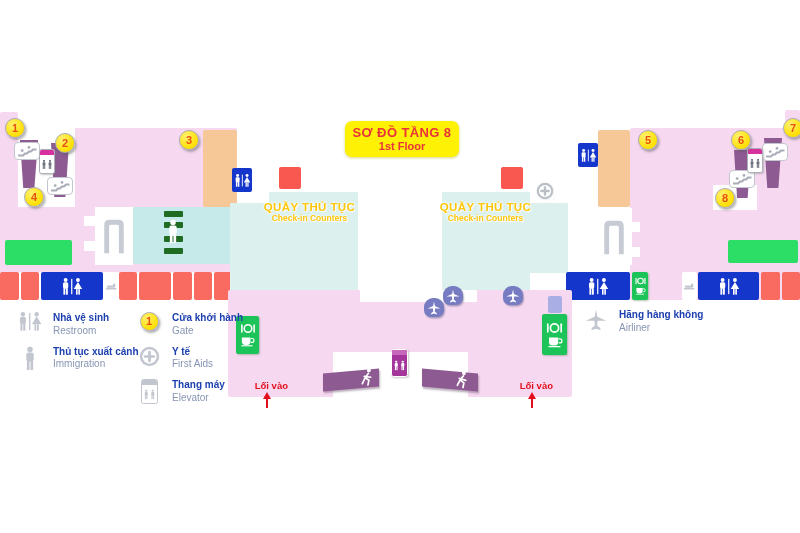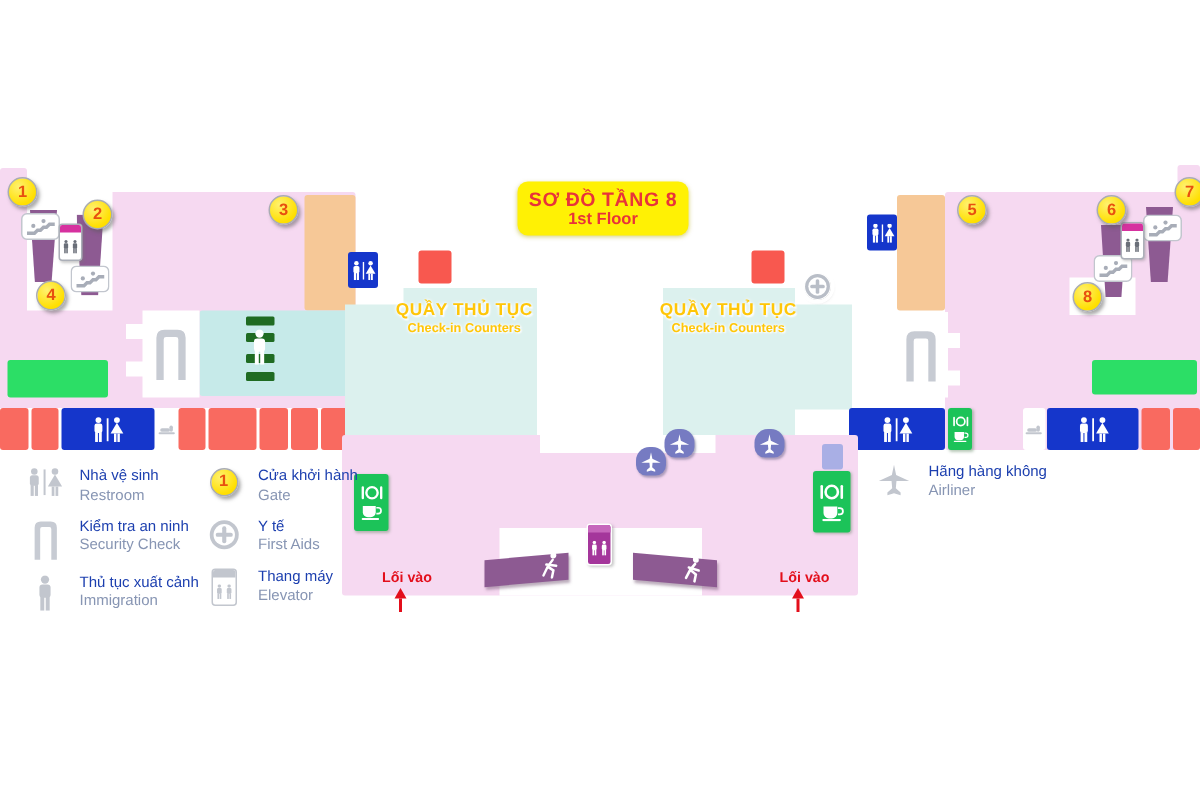--- a/index.html
+++ b/index.html
@@ -64,21 +64,21 @@
     box-shadow:1px 1px 2px rgba(80,120,80,.4); }
   .ramp { background:#8D5A92; box-shadow:1px 2px 2px rgba(120,90,120,.5); }
 
   .firstaid-map { color:#B9BEC7; border-radius:50%; box-shadow:0 0 0 2.5px #fff,1px 1.5px 2px rgba(120,120,120,.5); }
 
   
   .legend-col { display:flex; flex-direction:column; gap:9px; }
   .legend-row { display:flex; align-items:flex-start; }
   .legend-ico { width:32px; display:flex; justify-content:center; flex:none; color:#C2C6CE; }
   .legend-txt { margin-left:7px; }
-  .legend-vi { color:#1C3FAF; font-size:10px; font-weight:normal; line-height:1.25; }
+  .legend-vi { color:#1C3FAF; font-size:10px; font-weight:bold; line-height:1.25; }
   .legend-en { color:#8795B3; font-size:10px; line-height:1.2; }
 
   svg { display:block; }
 </style>
 </head>
 <body>
 
 <svg width="0" height="0" style="position:absolute">
   <defs>
     <symbol id="sym-man" viewBox="0 0 10 20">
@@ -379,31 +379,20 @@
             <use href="#sym-restroom"></use>
           </svg>
         </div>
       <div class="legend-txt">
         <div class="legend-vi">Nhà vệ sinh</div>
         <div class="legend-en">Restroom</div>
       </div>
     </div>
     <div class="legend-row">
       <div class="legend-ico">
-          <svg width="21" height="28" viewBox="0 0 24 34">
-            <use href="#sym-scan"></use>
-          </svg>
-        </div>
-      <div class="legend-txt">
-        <div class="legend-vi">Kiểm tra an ninh</div>
-        <div class="legend-en">Security Check</div>
-      </div>
-    </div>
-    <div class="legend-row">
-      <div class="legend-ico">
           <svg width="12" height="25" viewBox="0 0 10 20" fill="#C2C6CE">
             <use href="#sym-man"></use>
           </svg>
         </div>
       <div class="legend-txt">
         <div class="legend-vi">Thủ tục xuất cảnh</div>
         <div class="legend-en">Immigration</div>
       </div>
     </div>
   </div>

